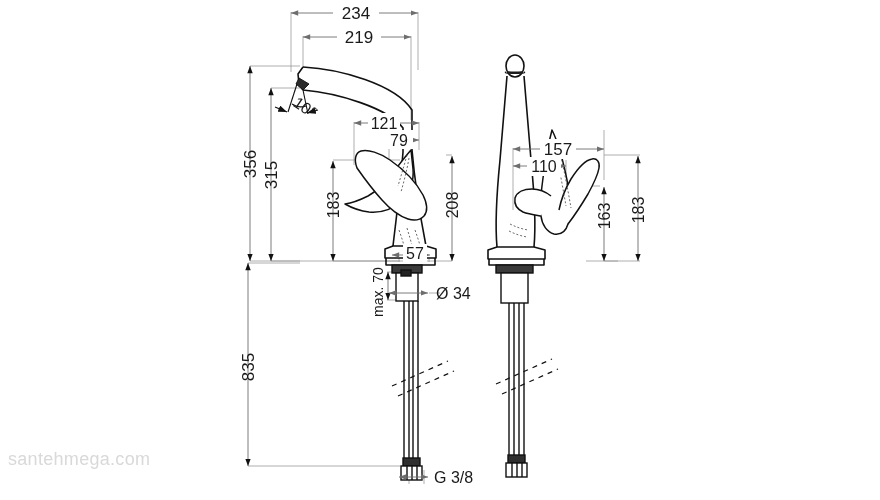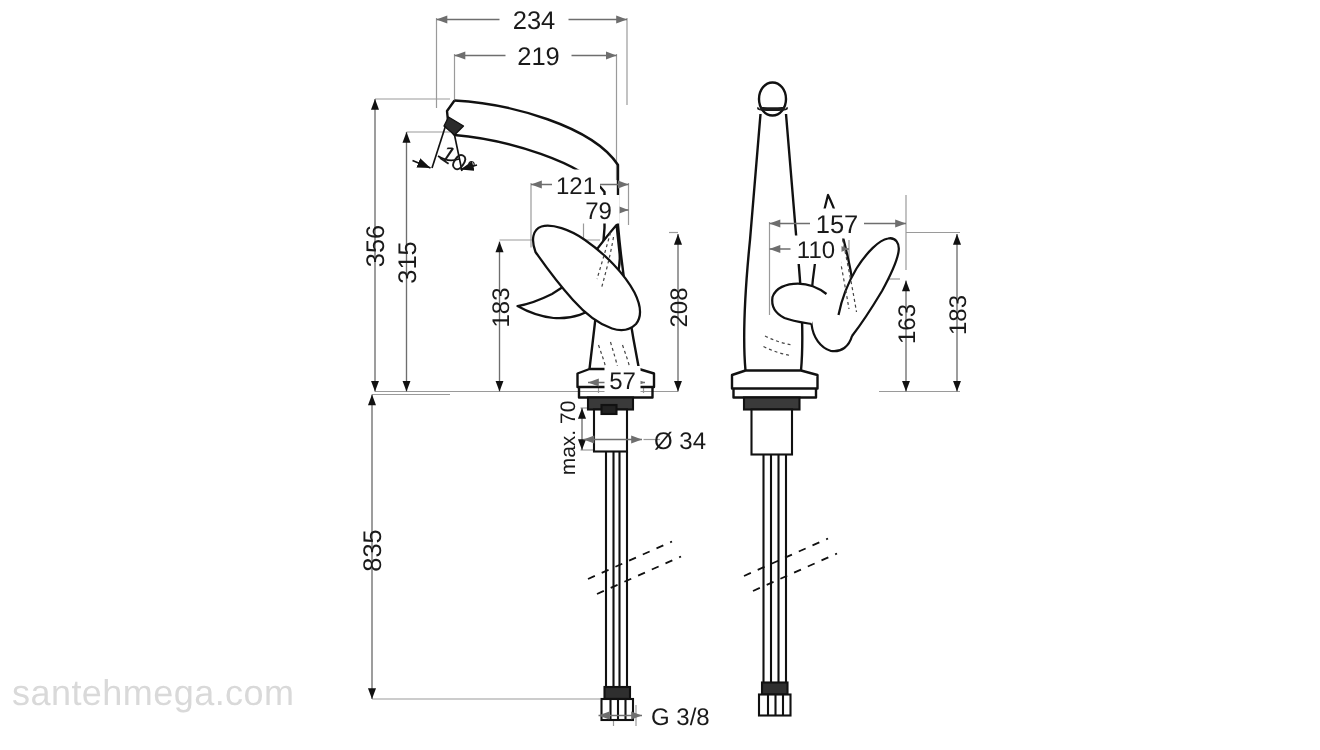--- a/index.html
+++ b/index.html
@@ -1,20 +1,20 @@
 <!DOCTYPE html>
 <html><head>
 <meta charset="utf-8">
 <style>
   html,body{margin:0;padding:0;background:#fff;}
   body{width:880px;height:500px;overflow:hidden;
        font-family:"Liberation Sans","DejaVu Sans",sans-serif;}
   #stage{position:relative;width:880px;height:500px;background:#ffffff;}
   #stage svg{position:absolute;left:0;top:0;}
-  .wm{position:absolute;left:8px;top:449px;font-size:24px;color:#d9d9d9;
+  .wm{position:absolute;left:8px;top:449px;font-size:18px;color:#d9d9d9;
       letter-spacing:.3px;font-family:"Liberation Sans","DejaVu Sans",sans-serif;
       white-space:nowrap;}
   text{font-family:"Liberation Sans","DejaVu Sans",sans-serif;}
 </style>
 </head>
 <body>
 
 <div id="stage">
 
 <svg width="880" height="500" viewBox="0 0 880 500">

